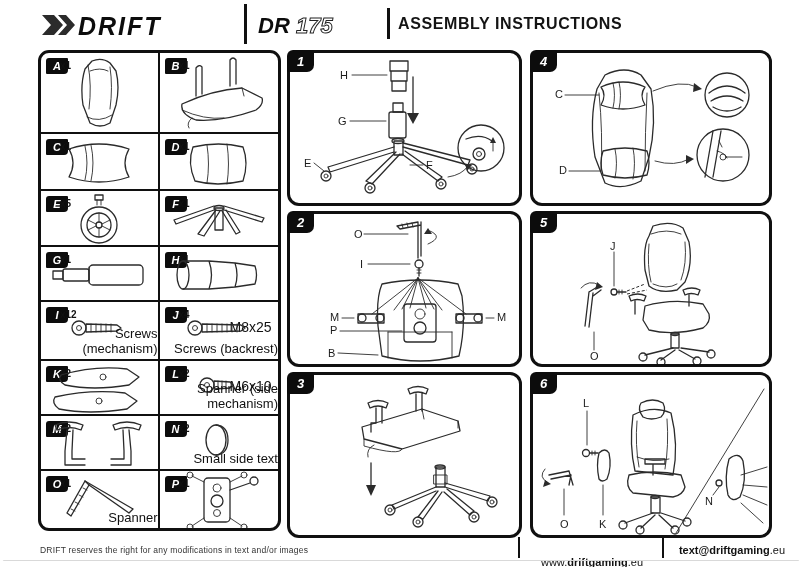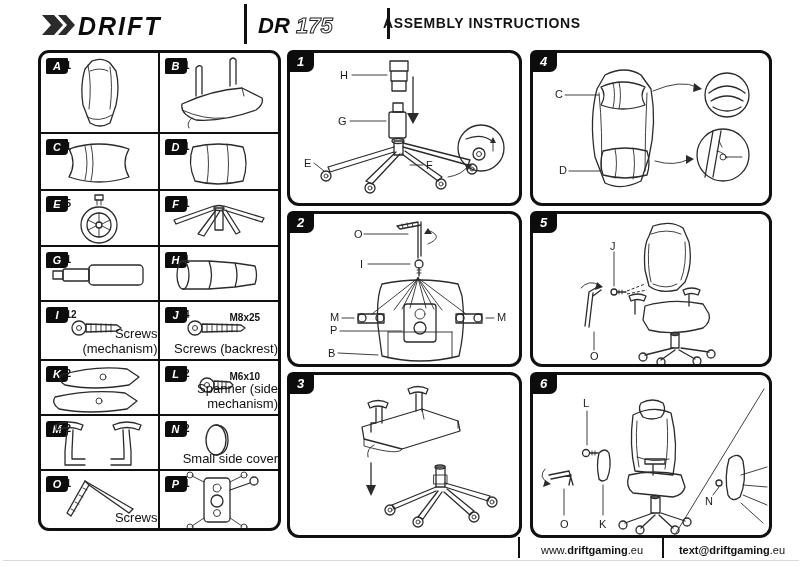--- a/index.html
+++ b/index.html
@@ -1,34 +1,34 @@
 <!DOCTYPE html>
 <html><head>
 <meta charset="utf-8">
 <style>
   html,body{margin:0;padding:0;background:#fff;}
   .page{position:relative;width:802px;height:567px;background:#ffffff;
         font-family:"Liberation Sans",sans-serif;color:#111;overflow:hidden;border-radius:16px;}
   
   .hdiv{position:absolute;background:#101010;}
-  .title{position:absolute;left:383px;top:15px;font-size:14px;font-weight:600;
+  .title{position:absolute;left:398px;top:15px;font-size:16px;font-weight:600;
          letter-spacing:.6px;color:#141414;transform:scaleY(1.05);}
   
   .parts{position:absolute;left:38px;top:50px;width:243px;height:481px;
          border:3px solid #101010;border-radius:11px;box-sizing:border-box;
          display:grid;grid-template-columns:1fr 1fr;
          grid-template-rows:81px 57px 56px 55px 59px 55px 55px 1fr;overflow:hidden;}
   .pcell{position:relative;border-bottom:2px solid #101010;box-sizing:border-box;}
   .pcell:nth-child(odd){border-right:2px solid #101010;}
   .pcell:nth-child(15),.pcell:nth-child(16){border-bottom:none;}
   .pbadge{position:absolute;top:5px;left:5px;width:22px;height:16px;background:#0c0c0c;
           color:#fff;font-size:11px;font-weight:700;font-style:italic;
           display:flex;align-items:center;justify-content:center;border-radius:3px 1px 4px 1px;}
   .pqty{position:absolute;top:7px;left:19px;font-size:10px;font-weight:700;}
-  .pspec{position:absolute;top:10px;left:70px;font-size:10px;font-weight:700;}
+  .pspec{position:absolute;top:17px;left:70px;font-size:14px;font-weight:400;}
   .plabel{position:absolute;bottom:3px;left:0;right:0;text-align:right;
           font-size:13px;font-weight:400;}
   .picon{position:absolute;left:50%;top:52%;transform:translate(-50%,-50%);}
   .picon.up{top:46%;}
   
   .panel{position:absolute;border:3px solid #101010;border-radius:12px;box-sizing:border-box;}
   .sbadge{position:absolute;top:-3px;left:-3px;width:27px;height:22px;background:#0c0c0c;
           color:#fff;font-size:13px;font-weight:700;font-style:italic;
           display:flex;align-items:center;justify-content:center;border-radius:6px 2px 7px 2px;}
   .sart{position:absolute;left:0;top:0;}
@@ -207,32 +207,32 @@
       </svg>
     </div>
 
     <div class="pcell">
       <span class="pbadge">N</span>
       <span class="pqty">x2</span>
       <svg class="picon up" width="48" height="38" viewBox="0 0 48 38">
         <ellipse class="s" cx="21" cy="19" rx="10" ry="15"></ellipse>
         <path class="s" d="M21,4 q12,1 12,15 q0,14 -12,15"></path>
       </svg>
-      <span class="plabel">Small side cover</span>
+      <span class="plabel">Small side text</span>
     </div>
 
     <div class="pcell">
       <span class="pbadge">O</span>
       <span class="pqty">x1</span>
       <svg class="picon up" width="84" height="44" viewBox="0 0 84 44">
         <path class="s" d="M10,38 L28,6 M14,41 L32,10 M10,38 L14,41 M28,6 L32,10"></path>
         <path class="s" d="M32,10 L72,38 M28,6 L76,34 M72,38 L76,34"></path>
         <path class="s thin" d="M14,34 l4,2 M18,27 l4,2 M22,20 l4,2 M26,13 l4,2"></path>
       </svg>
-      <span class="plabel">Screws</span>
+      <span class="plabel">Spanner</span>
     </div>
 
     <div class="pcell">
       <span class="pbadge">P</span>
       <span class="pqty">x1</span>
       <svg class="picon" width="86" height="62" viewBox="0 0 86 62">
         <rect class="s" x="28" y="8" width="26" height="44" rx="4"></rect>
         <circle class="s thin" cx="41" cy="18" r="4"></circle>
           <circle class="s" cx="41" cy="31" r="6"></circle>
           <circle class="s thin" cx="41" cy="43" r="3.5"></circle>
@@ -432,22 +432,23 @@
       <circle class="s" cx="186" cy="108" r="3"></circle>
       <path class="s thin" d="M180,120 L186,112"></path>
       <path class="s thin" d="M208,100 L234,92 M210,110 L234,112 M210,120 L234,130 M208,128 L230,148"></path>
     </svg>
     <span class="slbl" style="left:50px;top:22px;">L</span>
     <span class="slbl" style="left:66px;top:143px;">K</span>
     <span class="slbl" style="left:27px;top:143px;">O</span>
     <span class="slbl" style="left:172px;top:120px;">N</span>
   </div>
 
+  <div class="foot-note">DRIFT reserves the right for any modifications in text and/or images</div>
   <div class="fdiv" style="left:518px;"></div>
-  <div class="furl" style="left:526px;width:132px;">
+  <div class="furl" style="left:526px;width:132px;margin-top:12px;">
     <span>www.</span><b>driftgaming</b><span>.eu</span>
   </div>
   <div class="fdiv" style="left:662px;"></div>
   <div class="furl" style="left:668px;width:128px;">
     <b>text@driftgaming</b><span>.eu</span>
   </div>
   <div class="pageline"></div>
 </div>
 
 </body></html>

